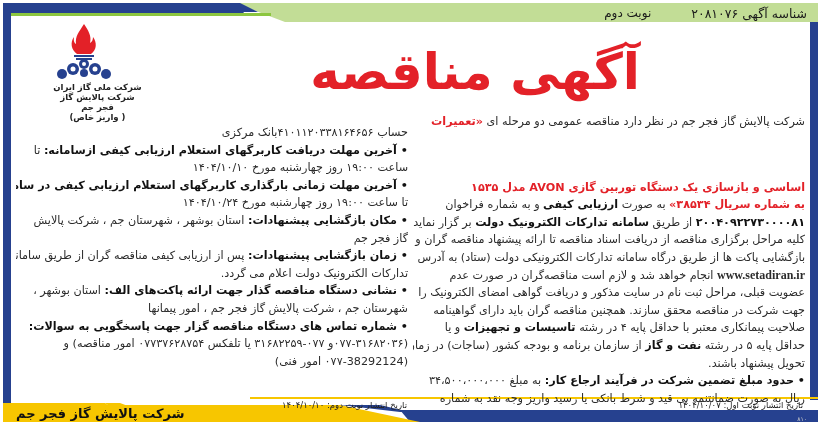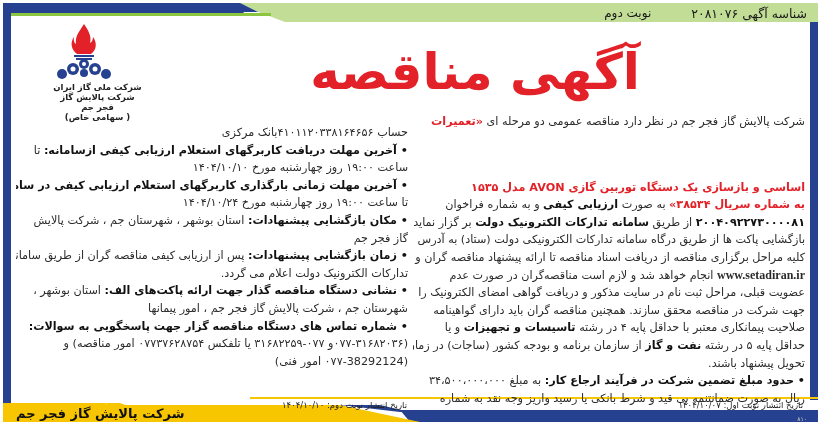--- a/index.html
+++ b/index.html
@@ -8,21 +8,21 @@
 
   .top-blue { position: absolute; left: 0; top: 0; width: 821px; height: 425px; }
 
   .header-text { position: absolute; right: 14px; top: 3px; height: 20px; display: flex; align-items: center; gap: 40px; font-size: 12px; color: #1a1a1a; }
   .header-text .id { font-size: 12.5px; }
 
   .logo { position: absolute; left: 24px; top: 22px; width: 120px; height: 92px; text-align: center; }
   .logo svg { display: block; margin: 0 auto; }
   .logo-text { font-size: 8.5px; font-weight: bold; line-height: 10px; color: #222; margin-left: 27px; }
 
-  .title { position: absolute; left: 310px; top: 42px; width: 330px; text-align: center; font-size: 50px; font-weight: bold; color: #e32128; letter-spacing: 2px; line-height: 60px; }
+  .title { position: absolute; left: 310px; top: 42px; width: 330px; text-align: right; font-size: 50px; font-weight: bold; color: #e32128; letter-spacing: 2px; line-height: 60px; }
 
   .col { position: absolute; font-size: 11.2px; line-height: 17.6px; text-align: justify; text-align-last: right; }
   .col-right { right: 16px; top: 113px; width: 392px; }
   .col-left { left: 16px; top: 124px; width: 392px; }
   .red { color: #e32128; font-weight: bold; margin-top: 48px; }
   .b { font-weight: bold; color: #111; }
   .line { display: block; white-space: nowrap; overflow: hidden; }
 
   .pub { position: absolute; top: 400px; font-size: 8.5px; color: #222; }
   .pub1 { right: 18px; }
@@ -70,32 +70,32 @@
     <circle cx="46" cy="47" r="6" fill="#26418f"></circle>
     <circle cx="13" cy="52" r="5" fill="#26418f"></circle>
     <circle cx="57" cy="52" r="5" fill="#26418f"></circle>
     <circle cx="35" cy="51" r="4" fill="#26418f"></circle>
     <circle cx="24" cy="47" r="2.5" fill="#fff"></circle>
     <circle cx="46" cy="47" r="2.5" fill="#fff"></circle>
     <circle cx="35" cy="42" r="2" fill="#fff"></circle>
   </svg>
   <div class="logo-text">شرکت ملی گاز ایران</div>
   <div class="logo-text">شرکت پالایش گاز فجر جم</div>
-  <div class="logo-text">( سهامی خاص)</div>
+  <div class="logo-text">( واریز خاص)</div>
 </div>
 
 <div class="title">آگهی مناقصه</div>
 
 <div class="col col-right">
   <span class="line"><span>شرکت پالایش گاز فجر جم در نظر دارد مناقصه عمومی دو مرحله ای</span> <span class="red">«تعمیرات</span></span>
   <span class="line red">اساسی و بازسازی یک دستگاه توربین گازی AVON مدل ۱۵۳۵</span>
   <span class="line"><span class="red">به شماره سریال ۳۸۵۳۴»</span> <span>به صورت</span> <span class="b">ارزیابی کیفی</span> <span>و به شماره فراخوان</span></span>
   <span class="line"><span class="b">۲۰۰۴۰۹۲۲۷۳۰۰۰۰۸۱</span> <span>از طریق</span> <span class="b">سامانه تدارکات الکترونیک دولت</span> <span>بر گزار نماید.</span></span>
+  <span class="line">کلیه مراحل برگزاری مناقصه از دریافت اسناد مناقصه تا ارائه پیشنهاد مناقصه گران و</span>
   <span class="line">بازگشایی پاکت ها از طریق درگاه سامانه تدارکات الکترونیکی دولت (ستاد) به آدرس</span>
-  <span class="line">کلیه مراحل برگزاری مناقصه از دریافت اسناد مناقصه تا ارائه پیشنهاد مناقصه گران و</span>
   <span class="line"><span style="font-family:'Liberation Serif',serif;font-size:12px;font-weight:bold;">www.setadiran.ir</span> <span>انجام خواهد شد و لازم است مناقصه‌گران در صورت عدم</span></span>
   <span class="line">عضویت قبلی، مراحل ثبت نام در سایت مذکور و دریافت گواهی امضای الکترونیک را</span>
   <span class="line">جهت شرکت در مناقصه محقق سازند. همچنین مناقصه گران باید دارای گواهینامه</span>
   <span class="line"><span>صلاحیت پیمانکاری معتبر با حداقل پایه ۴ در رشته</span> <span class="b">تاسیسات و تجهیزات</span> <span>و یا</span></span>
   <span class="line"><span>حداقل پایه ۵ در رشته</span> <span class="b">نفت و گاز</span> <span>از سازمان برنامه و بودجه کشور (ساجات) در زمان</span></span>
   <span class="line">تحویل پیشنهاد باشند.</span>
   <span class="line"><span class="b">• حدود مبلغ تضمین شرکت در فرآیند ارجاع کار:</span> <span>به مبلغ ۳۴،۵۰۰،۰۰۰،۰۰۰</span></span>
   <span class="line">ریال به صورت ضمانتنمه بی قید و شرط بانکی یا رسید واریز وجه نقد به شماره</span>
 </div>
 

